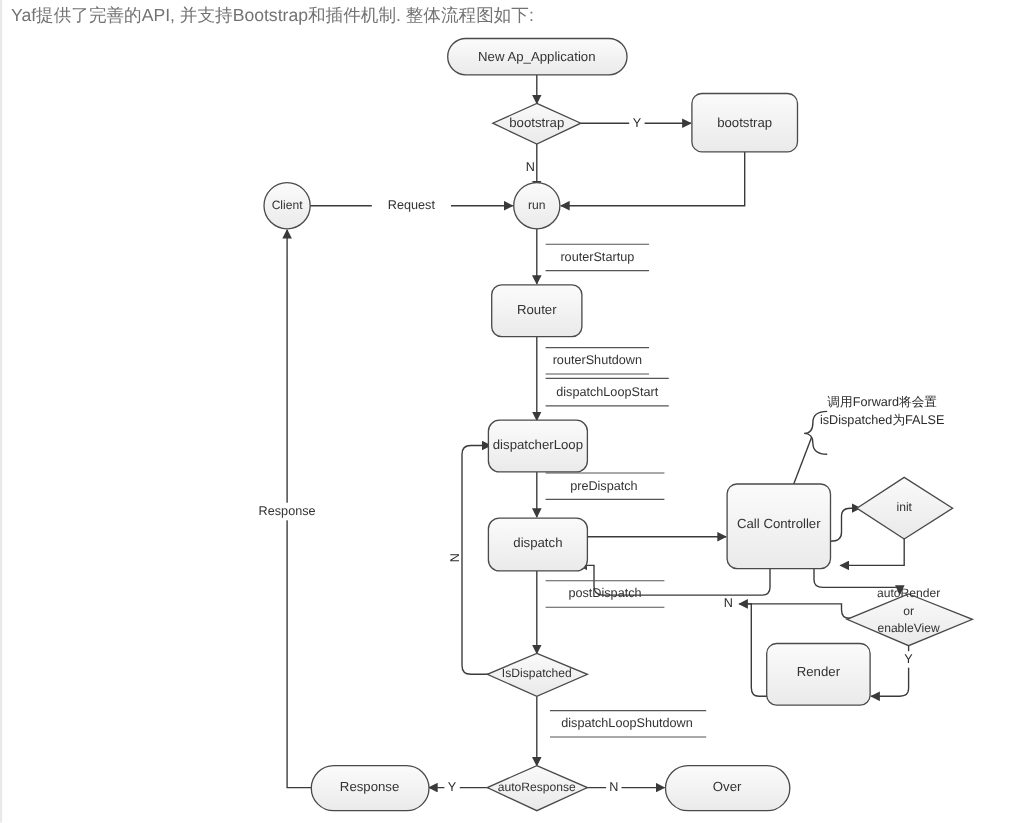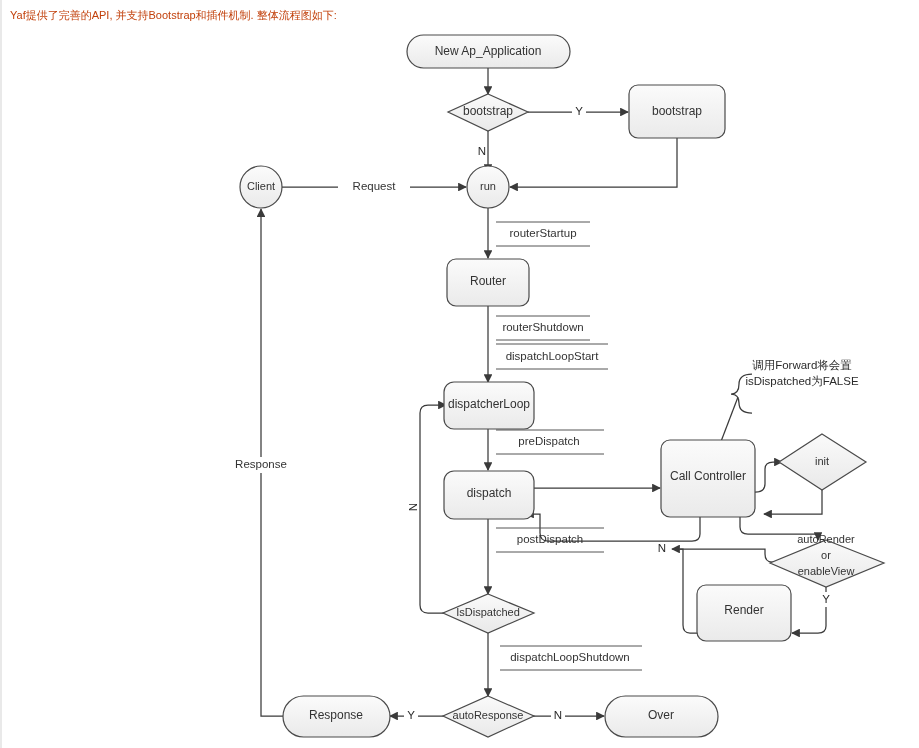--- a/index.html
+++ b/index.html
@@ -11,23 +11,23 @@
     overflow:hidden;
   }
   #page-frame{
     position:absolute;inset:0;
     border-left:2px solid #e9e9e9;
     box-sizing:border-box;
   }
   #intro-text{
     position:absolute;
     left:10px;top:6px;
-    font-size:11px;
+    font-size:16px;
     line-height:18px;
-    color:#c2410c;
+    color:#737373;
     white-space:nowrap;
   }
   #flow-canvas{
     position:absolute;
     left:0;top:22px;
     width:919px;height:726px;
   }
   .node-label{
     font-family:"Liberation Sans","DejaVu Sans",sans-serif;
     font-size:12px;

